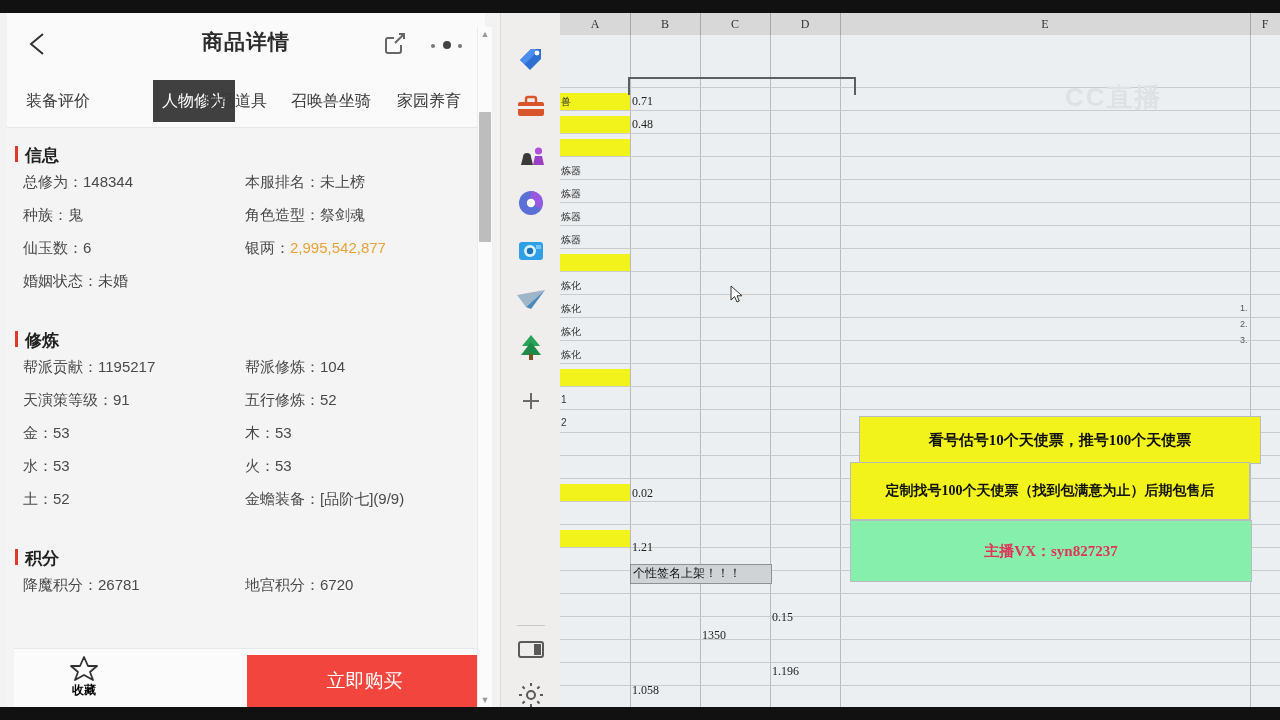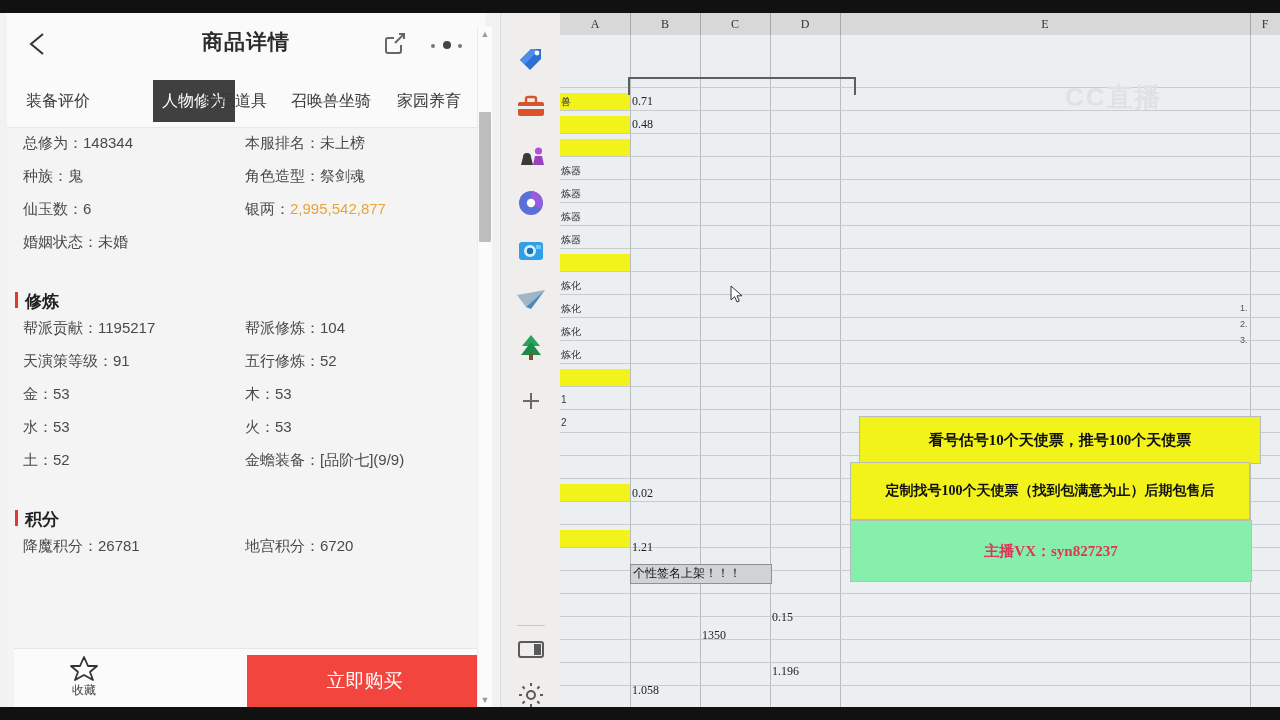--- a/index.html
+++ b/index.html
@@ -30,21 +30,21 @@
   .rows{position:relative;}
   .row{position:relative;height:33px;text-decoration:underline;}
   .cellL,.cellR{position:absolute;top:0;font-size:15px;color:#4a4a4a;white-space:nowrap;}
   .cellL{left:16px;}
   .cellR{left:238px;}
   .val-gold{color:#e8a33d;}
 
   .bottombar{position:absolute;left:7px;bottom:0;width:478px;height:58px;background:#fbfbfb;border-top:1px solid #e7e7e7;}
   .fav{position:absolute;left:40px;top:5px;width:60px;text-align:center;}
   .fav .star{display:block;height:30px;}
-  .fav .lbl{display:block;font-size:12px;color:#404040;margin-top:-2px;}
+  .fav .lbl{display:block;font-size:12px;color:#000000;margin-top:-2px;font-weight:bold;}
   .buy-btn{position:absolute;left:233px;top:6px;width:235px;height:52px;background:#f2453d;color:#fff;font-size:19px;line-height:52px;text-align:center;}
 
   
   .pscroll{position:absolute;right:8px;top:14px;width:14px;height:680px;background:#fbfbfb;border-left:1px solid #ececec;}
   .pscroll .arrow{position:absolute;left:0;width:14px;height:14px;color:#9a9a9a;font-size:9px;text-align:center;line-height:14px;}
   .pscroll .arrow.up{top:0;}
   .pscroll .arrow.dn{bottom:0;}
   .pthumb{position:absolute;left:1px;top:85px;width:12px;height:130px;background:#bdbdbd;border-radius:1px;}
 
   
@@ -117,20 +117,21 @@
         </div>
         <div class="tab" style="left:272px;width:104px;">
           <span>召唤兽坐骑</span>
         </div>
         <div class="tab" style="left:376px;width:92px;">
           <span>家园养育</span>
         </div>
       </div>
 
       <div class="section">
+        <div class="sec-head">信息</div>
         <div class="rows">
           <div class="row">
             <span class="cellL">总修为：148344</span>
             <span class="cellR">本服排名：未上榜</span>
           </div>
           <div class="row">
             <span class="cellL">种族：鬼</span>
             <span class="cellR">角色造型：祭剑魂</span>
           </div>
           <div class="row">

